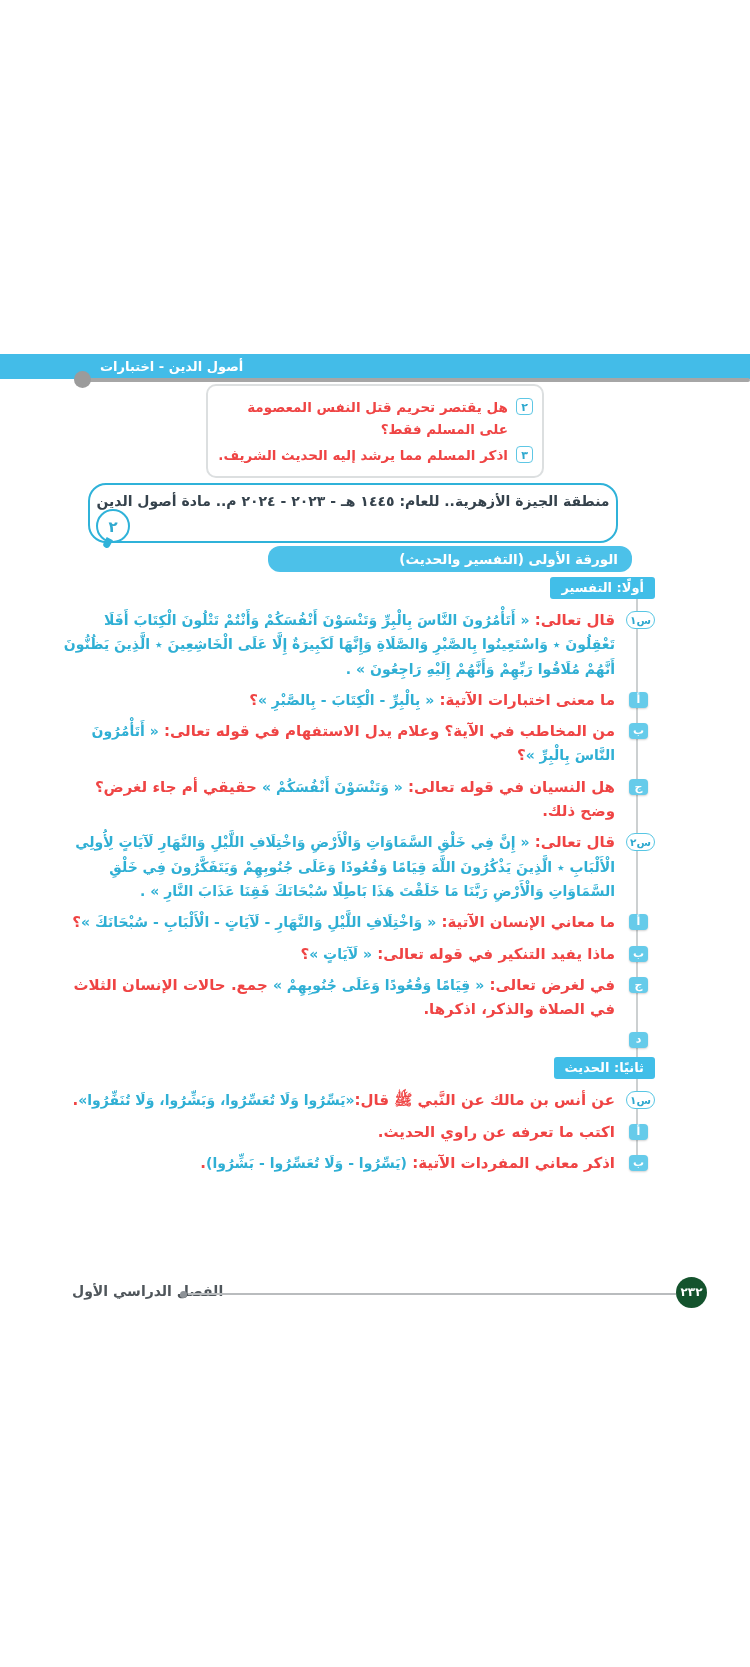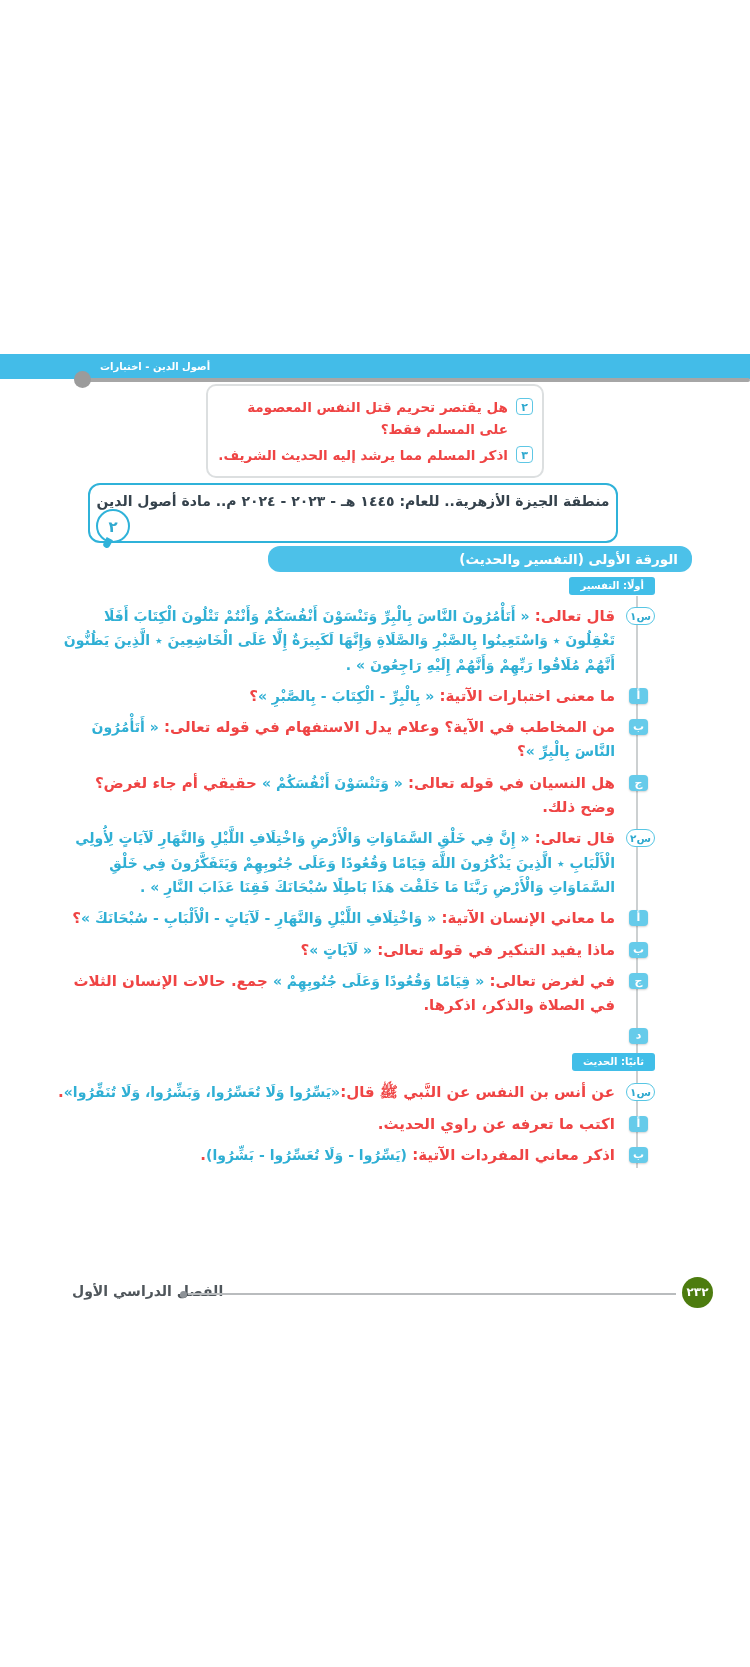--- a/index.html
+++ b/index.html
@@ -2,70 +2,70 @@
 <html lang="ar" dir="rtl"><head>
 <meta charset="utf-8">
 <style>
   html,body{margin:0;padding:0;background:#ffffff;}
   .page{position:relative;width:750px;height:1667px;background:#fff;overflow:hidden;
         font-family:"DejaVu Sans",sans-serif;direction:rtl;}
 
   
   .bar{position:absolute;top:354px;left:0;width:750px;height:25px;background:#43bce8;
        box-sizing:border-box;padding-left:100px;direction:rtl;text-align:left;}
-  .bar span{color:#ffffff;font-weight:bold;font-size:10px;line-height:25px;}
+  .bar span{color:#ffffff;font-weight:bold;font-size:13px;line-height:25px;}
   .rule{position:absolute;top:378px;left:84px;width:666px;height:4px;background:#a6a6a6;border-radius:2px;}
   .rule-dot{position:absolute;top:371px;left:74px;width:17px;height:17px;border-radius:50%;background:#9b9b9b;}
 
   
   .prevbox{position:absolute;top:384px;left:206px;width:338px;border:2px solid #dcdfe0;
            border-radius:10px;box-sizing:border-box;padding:7px 9px;background:#fff;}
   .prow{display:flex;align-items:flex-start;gap:8px;margin:3px 0;font-size:13.5px;font-weight:bold;
         color:#0f0f0f;line-height:1.65;}
   .pnum{flex:0 0 auto;width:17px;height:17px;margin-top:2px;border:1.5px solid #5ec7e5;border-radius:4px;
         color:#2fa9cf;font-size:11px;line-height:17px;text-align:center;background:#fff;box-sizing:border-box;}
 
   
   .exambox{position:absolute;top:483px;left:88px;width:530px;height:60px;border:2.5px solid #2fb2d9;
-           border-radius:12px;box-sizing:border-box;text-align:center;color:#35424c;font-weight:bold;
+           border-radius:18px;box-sizing:border-box;text-align:center;color:#35424c;font-weight:bold;
            font-size:14px;line-height:25px;padding-top:4px;background:#fff;}
   .exambadge{position:absolute;top:509px;left:96px;width:34px;height:34px;background:#fff;
              border:2px solid #2fb2d9;border-radius:50%;color:#2fa9cf;font-size:15px;font-weight:bold;
              line-height:32px;text-align:center;box-sizing:border-box;z-index:3;}
   .exambadge::after{content:"";position:absolute;bottom:-7px;left:6px;width:7px;height:10px;
              background:#2fb2d9;border-radius:0 0 6px 6px;transform:rotate(28deg);}
 
   
-  .banner{position:absolute;top:546px;left:268px;width:424px;height:26px;background:#4cc1e9;
+  .banner{position:absolute;top:546px;left:268px;width:364px;height:26px;background:#4cc1e9;
           border-radius:12px;color:#fff;font-weight:bold;font-size:13.5px;line-height:26px;
           box-sizing:border-box;padding-right:14px;direction:rtl;text-align:right;}
 
   
   .guideline{position:absolute;top:596px;left:636px;width:2px;height:572px;background:#ccd0d1;}
   .qarea{position:absolute;top:577px;left:58px;width:597px;direction:rtl;}
   .seclabel{width:fit-content;margin:0 0 9px 0;background:#41bee8;color:#fff;font-weight:bold;
-            font-size:10px;padding:3px 11px 4px;border-radius:3px;}
+            font-size:13px;padding:3px 11px 4px;border-radius:3px;}
   .row{position:relative;padding-right:40px;margin-bottom:7px;font-size:15px;font-weight:bold;
        color:#101010;line-height:1.62;min-height:22px;}
   .row.main{margin-top:3px;}
   .badge-main{position:absolute;right:0;top:3px;width:29px;height:18px;border:1.5px solid #57c6e4;
               border-radius:9px;background:#fff;color:#2fa9cf;font-size:10.5px;line-height:17px;
               text-align:center;box-sizing:border-box;}
   .badge-sub{position:absolute;right:7px;top:4px;width:19px;height:16px;background:#66cbea;
              border-radius:4px;color:#fff;font-size:11px;line-height:16px;text-align:center;
              box-shadow:0 1px 2px rgba(0,0,0,.18);}
   .k{color:#ef4444;font-weight:bold;}
   .v{color:#2fafd4;font-weight:bold;font-size:14px;}
 
   
   .f-label{position:absolute;top:1283px;left:72px;font-size:14px;font-weight:bold;color:#4f565b;}
   .f-dot{position:absolute;top:1291px;left:180px;width:7px;height:7px;border-radius:50%;background:#8d9297;}
   .f-line{position:absolute;top:1293px;left:188px;width:488px;height:2px;background:#b9bcbe;}
-  .f-page{position:absolute;top:1277px;left:676px;width:31px;height:31px;border-radius:50%;background:#4d7c0f;
-          color:#fff;font-size:12px;font-weight:bold;line-height:31px;text-align:center;margin-left:6px;}
+  .f-page{position:absolute;top:1277px;left:676px;width:31px;height:31px;border-radius:50%;background:#14532d;
+          color:#fff;font-size:12px;font-weight:bold;line-height:31px;text-align:center;}
 </style>
 </head>
 <body>
 
 <div class="page">
 
   <div class="bar">
     <span>أصول الدين - اختبارات</span>
   </div>
   <div class="rule"></div>
@@ -95,21 +95,21 @@
       <div class="row main"><span class="badge-main">س١</span><span class="k">قال تعالى: </span><span class="v">« أَتَأْمُرُونَ النَّاسَ بِالْبِرِّ وَتَنْسَوْنَ أَنْفُسَكُمْ وَأَنْتُمْ تَتْلُونَ الْكِتَابَ أَفَلَا تَعْقِلُونَ ٭ وَاسْتَعِينُوا بِالصَّبْرِ وَالصَّلَاةِ وَإِنَّهَا لَكَبِيرَةٌ إِلَّا عَلَى الْخَاشِعِينَ ٭ الَّذِينَ يَظُنُّونَ أَنَّهُمْ مُلَاقُوا رَبِّهِمْ وَأَنَّهُمْ إِلَيْهِ رَاجِعُونَ » .</span></div>
       <div class="row"><span class="badge-sub">أ</span><span class="k">ما معنى اختبارات الآتية: </span><span class="v">« بِالْبِرِّ - الْكِتَابَ - بِالصَّبْرِ »</span><span class="k">؟</span></div>
       <div class="row"><span class="badge-sub">ب</span><span class="k">من المخاطب في الآية؟ وعلام يدل الاستفهام في قوله تعالى: </span><span class="v">« أَتَأْمُرُونَ النَّاسَ بِالْبِرِّ »</span><span class="k">؟</span></div>
       <div class="row"><span class="badge-sub">ج</span><span class="k">هل النسيان في قوله تعالى: </span><span class="v">« وَتَنْسَوْنَ أَنْفُسَكُمْ »</span><span class="k"> حقيقي أم جاء لغرض؟ وضح ذلك.</span></div>
       <div class="row main"><span class="badge-main">س٢</span><span class="k">قال تعالى: </span><span class="v">« إِنَّ فِي خَلْقِ السَّمَاوَاتِ وَالْأَرْضِ وَاخْتِلَافِ اللَّيْلِ وَالنَّهَارِ لَآيَاتٍ لِأُولِي الْأَلْبَابِ ٭ الَّذِينَ يَذْكُرُونَ اللَّهَ قِيَامًا وَقُعُودًا وَعَلَى جُنُوبِهِمْ وَيَتَفَكَّرُونَ فِي خَلْقِ السَّمَاوَاتِ وَالْأَرْضِ رَبَّنَا مَا خَلَقْتَ هَذَا بَاطِلًا سُبْحَانَكَ فَقِنَا عَذَابَ النَّارِ » .</span></div>
       <div class="row"><span class="badge-sub">أ</span><span class="k">ما معاني الإنسان الآتية: </span><span class="v">« وَاخْتِلَافِ اللَّيْلِ وَالنَّهَارِ - لَآيَاتٍ - الْأَلْبَابِ - سُبْحَانَكَ »</span><span class="k">؟</span></div>
       <div class="row"><span class="badge-sub">ب</span><span class="k">ماذا يفيد التنكير في قوله تعالى: </span><span class="v">« لَآيَاتٍ »</span><span class="k">؟</span></div>
       <div class="row"><span class="badge-sub">ج</span><span class="k">في لغرض تعالى: </span><span class="v">« قِيَامًا وَقُعُودًا وَعَلَى جُنُوبِهِمْ »</span><span class="k"> جمع. حالات الإنسان الثلاث في الصلاة والذكر، اذكرها.</span></div>
       <div class="row"><span class="badge-sub">د</span></div>
       <div class="seclabel">ثانيًا: الحديث</div>
-      <div class="row main"><span class="badge-main">س١</span><span class="k">عن أنس بن النفس عن النَّبي ﷺ قال:</span><span class="v">«يَسِّرُوا وَلَا تُعَسِّرُوا، وَبَشِّرُوا، وَلَا تُنَفِّرُوا»</span><span class="k">.</span></div>
+      <div class="row main"><span class="badge-main">س١</span><span class="k">عن أنس بن مالك عن النَّبي ﷺ قال:</span><span class="v">«يَسِّرُوا وَلَا تُعَسِّرُوا، وَبَشِّرُوا، وَلَا تُنَفِّرُوا»</span><span class="k">.</span></div>
       <div class="row"><span class="badge-sub">أ</span><span class="k">اكتب ما تعرفه عن راوي الحديث.</span></div>
       <div class="row"><span class="badge-sub">ب</span><span class="k">اذكر معاني المفردات الآتية: </span><span class="v">(يَسِّرُوا - وَلَا تُعَسِّرُوا - بَشِّرُوا)</span><span class="k">.</span></div>
     </div>
 
   <div class="f-label">الفصل الدراسي الأول</div>
   <div class="f-dot"></div>
   <div class="f-line"></div>
   <div class="f-page">٢٣٢</div>
 
 </div>

